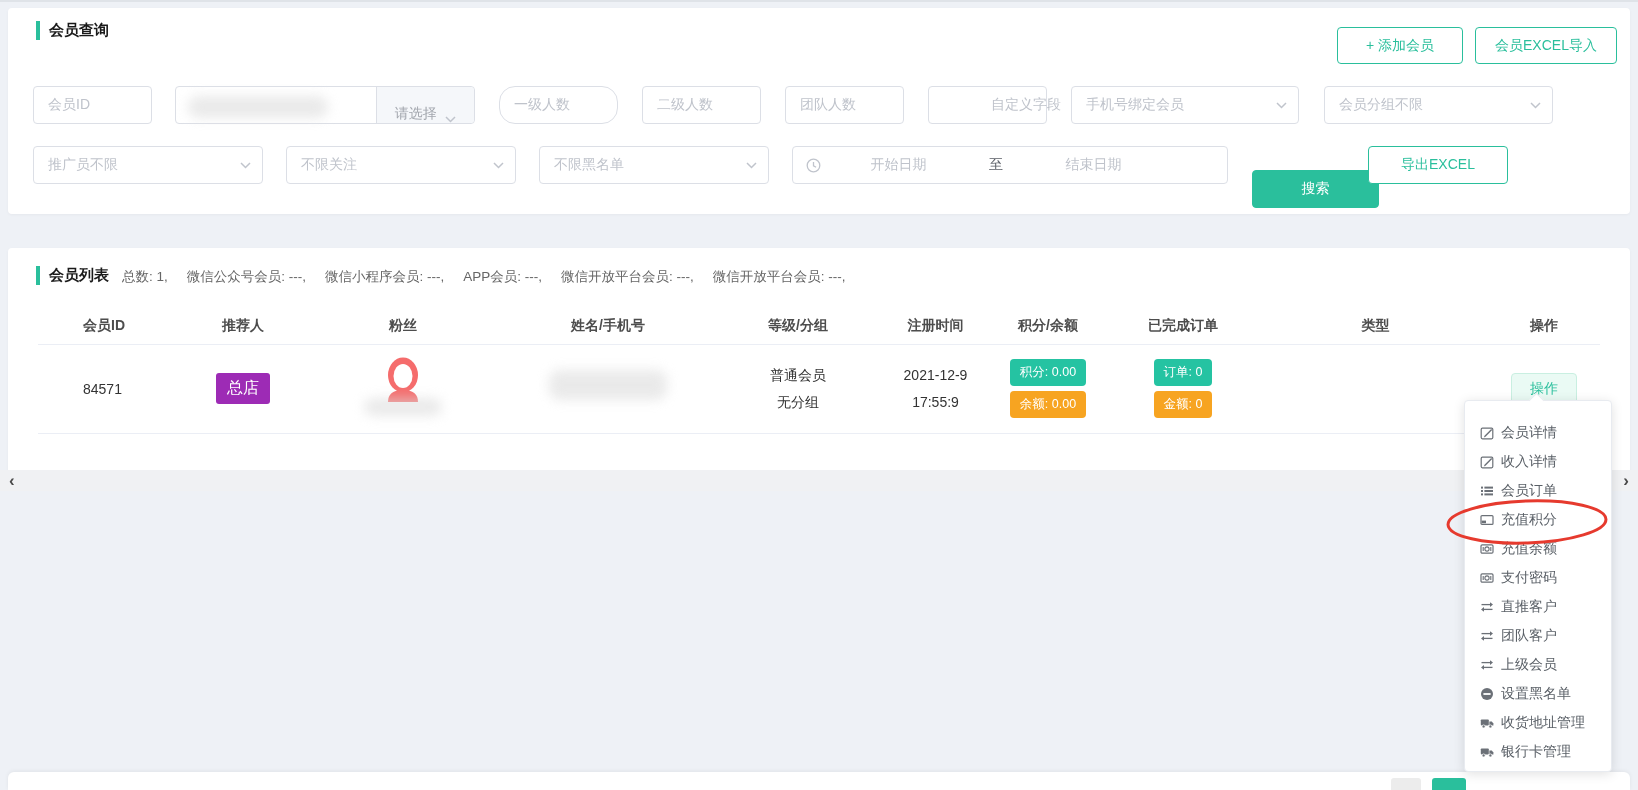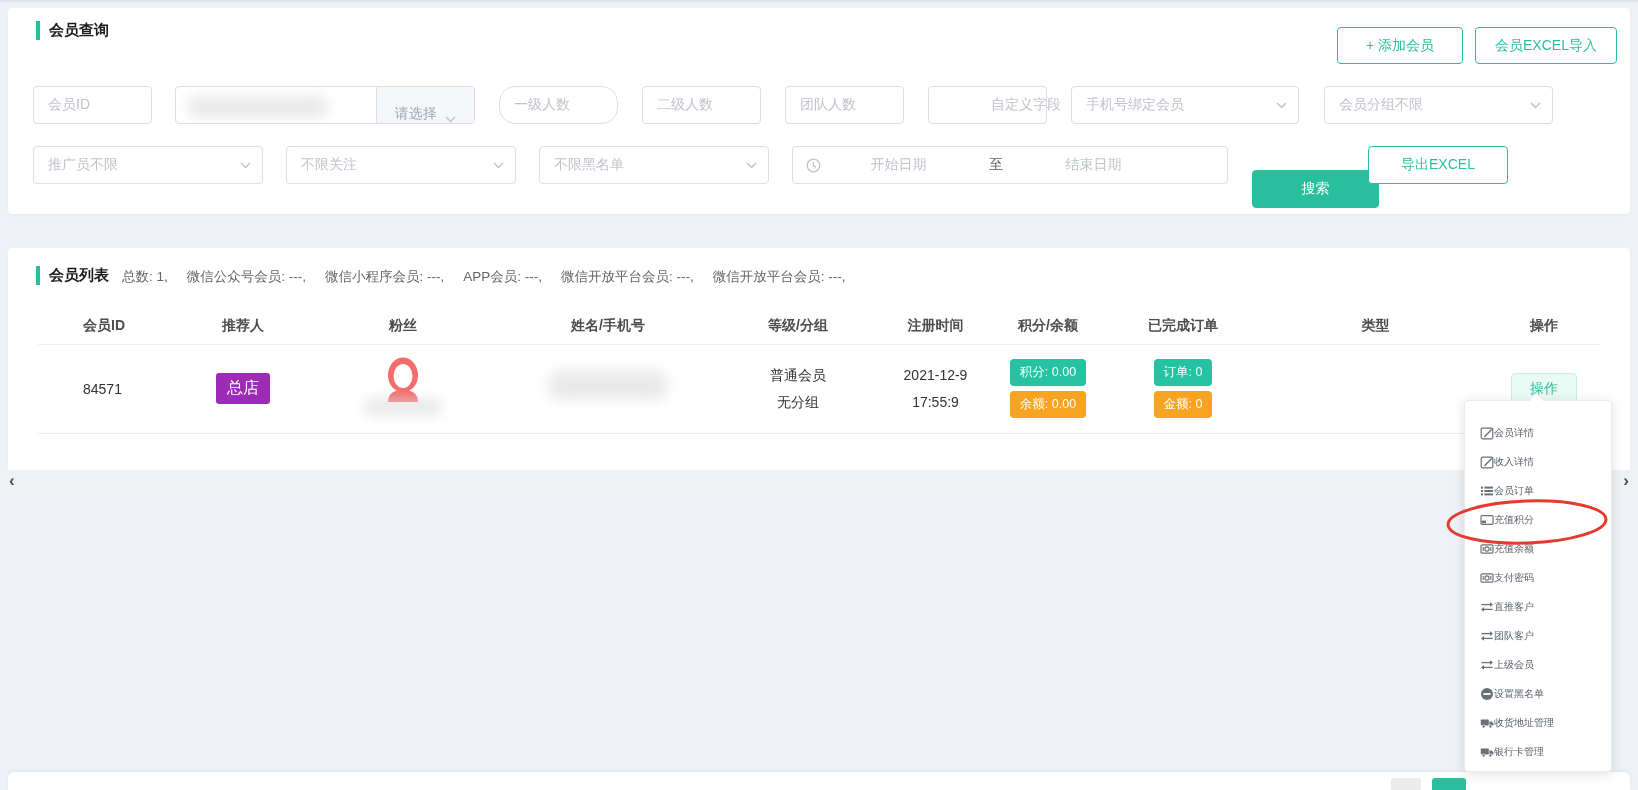--- a/index.html
+++ b/index.html
@@ -85,22 +85,22 @@
   .fbtn { position:absolute; top:6px; height:24px; border-radius:3px; border:none; }
   .fbtn.gray { left:1383px; width:30px; background:#ececec; }
   .fbtn.green { left:1424px; width:34px; background:#2abf9c; }
 
   
   #action-menu { position:absolute; left:1464px; top:400px; width:148px; height:372px; background:#fff;
           border:1px solid #e8ebf0; border-radius:4px; box-shadow:0 2px 12px rgba(0,0,0,.12);
           z-index:10; padding-top:17px; }
   #menu-arrow { position:absolute; left:1531px; top:395px; width:11px; height:11px; background:#fff;
           border-left:1px solid #e8ebf0; border-top:1px solid #e8ebf0; transform:rotate(45deg); z-index:11; }
-  .menu-item { height:29px; display:flex; align-items:center; padding-left:15px;
-          font-size:10px; color:#595f66; cursor:pointer; white-space:nowrap; }
+  .menu-item { height:29px; display:flex; align-items:center; gap:7px; padding-left:15px;
+          font-size:14px; color:#595f66; cursor:pointer; white-space:nowrap; }
   .menu-item svg { flex:0 0 auto; }
   #red-ellipse { position:absolute; left:1444px; top:496px; z-index:12; pointer-events:none; }
 
   .chev svg, .clock svg { display:block; }
 </style>
 </head>
 <body>
 
 <div class="topline"></div>
 

